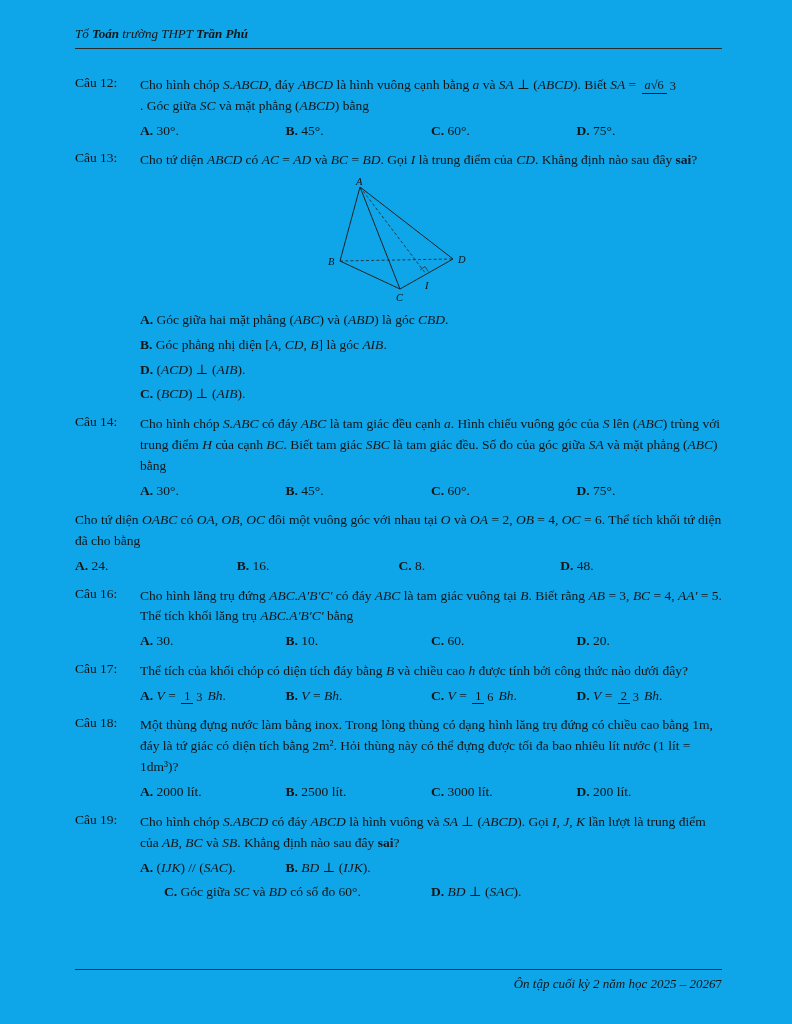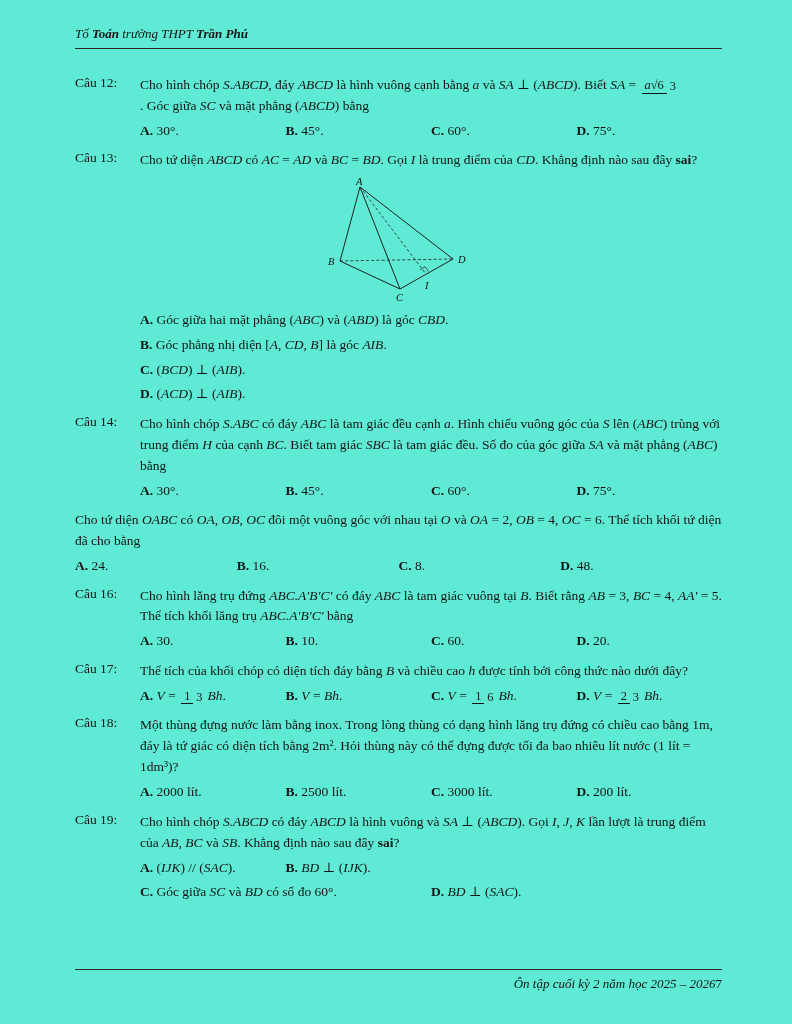--- a/index.html
+++ b/index.html
@@ -1,18 +1,18 @@
 <!DOCTYPE html>
 <html><head>
 <meta charset="utf-8">
 <style>
   *{box-sizing:border-box}
   html,body{margin:0;padding:0;background:#e8e8e8}
   body{font-family:"Liberation Serif","DejaVu Serif",serif;color:#151515;font-size:13.5px}
-  .page{position:relative;width:792px;height:1024px;background:#5eead4;padding:26px 70px 70px 75px;overflow:hidden;margin:0 auto}
+  .page{position:relative;width:792px;height:1024px;background:#0ea5e9;padding:26px 70px 70px 75px;overflow:hidden;margin:0 auto}
   .hdr{font-style:italic;font-size:13px;padding-bottom:6px;border-bottom:1.2px solid #2a2a2a;margin-bottom:26px}
   .q{display:flex;margin-bottom:9px}
   .q-num{flex:0 0 65px;font-weight:400}
   .q-body{flex:1;min-width:0}
   .q-par{line-height:1.55}
   .opt-row{display:grid;grid-template-columns:repeat(4,1fr);margin-top:3px;line-height:1.6}
   .opt{padding-right:4px}
   .opt-label{font-weight:700}
   i{font-style:italic}
   .frac{display:inline-flex;flex-direction:row;align-items:center;vertical-align:middle;line-height:1.15;font-size:0.92em;margin:0 2px}
@@ -75,24 +75,24 @@
       </g>
     </svg>
   </div>
           <div class="opt-row">
             <div class="opt" style="grid-column: span 4;"><b class="opt-label">A.</b> <span class="opt-text">Góc giữa hai mặt phẳng (<i>ABC</i>) và (<i>ABD</i>) là góc <i>CBD</i>.</span></div>
           </div>
           <div class="opt-row">
             <div class="opt" style="grid-column: span 4;"><b class="opt-label">B.</b> <span class="opt-text">Góc phẳng nhị diện [<i>A</i>, <i>CD</i>, <i>B</i>] là góc <i>AIB</i>.</span></div>
           </div>
           <div class="opt-row">
-            <div class="opt" style="grid-column: span 4;"><b class="opt-label">C.</b> <span class="opt-text">(<i>BCD</i>) ⊥ (<i>AIB</i>).</span></div>
+            <div class="opt" style="grid-column: span 4;"><b class="opt-label">D.</b> <span class="opt-text">(<i>ACD</i>) ⊥ (<i>AIB</i>).</span></div>
           </div>
           <div class="opt-row">
-            <div class="opt" style="grid-column: span 4;"><b class="opt-label">D.</b> <span class="opt-text">(<i>ACD</i>) ⊥ (<i>AIB</i>).</span></div>
+            <div class="opt" style="grid-column: span 4;"><b class="opt-label">C.</b> <span class="opt-text">(<i>BCD</i>) ⊥ (<i>AIB</i>).</span></div>
           </div>
         </div>
       </div>
       <div class="q">
         <div class="q-num">Câu 14:</div>
         <div class="q-body">
           <div class="q-par">Cho hình chóp <i>S.ABC</i> có đáy <i>ABC</i> là tam giác đều cạnh <i>a</i>. Hình chiếu vuông góc của <i>S</i> lên (<i>ABC</i>) trùng với trung điểm <i>H</i> của cạnh <i>BC</i>. Biết tam giác <i>SBC</i> là tam giác đều. Số đo của góc giữa <i>SA</i> và mặt phẳng (<i>ABC</i>) bằng</div>
           <div class="opt-row">
             <div class="opt"><b class="opt-label">A.</b> <span class="opt-text">30°.</span></div>
             <div class="opt"><b class="opt-label">B.</b> <span class="opt-text">45°.</span></div>
@@ -159,21 +159,21 @@
       </div>
       <div class="q">
         <div class="q-num">Câu 19:</div>
         <div class="q-body">
           <div class="q-par">Cho hình chóp <i>S.ABCD</i> có đáy <i>ABCD</i> là hình vuông và <i>SA</i> ⊥ (<i>ABCD</i>). Gọi <i>I</i>, <i>J</i>, <i>K</i> lần lượt là trung điểm của <i>AB</i>, <i>BC</i> và <i>SB</i>. Khẳng định nào sau đây <b>sai</b>?</div>
           <div class="opt-row">
             <div class="opt"><b class="opt-label">A.</b> <span class="opt-text">(<i>IJK</i>) // (<i>SAC</i>).</span></div>
             <div class="opt"><b class="opt-label">B.</b> <span class="opt-text"><i>BD</i> ⊥ (<i>IJK</i>).</span></div>
           </div>
           <div class="opt-row">
-            <div class="opt" style="grid-column: span 2;"><b class="opt-label">C.</b> <span class="opt-text">Góc giữa <i>SC</i> và <i>BD</i> có số đo 60°.</span></div>
+            <div class="opt" style="grid-column: span 2; margin-left: 24px;"><b class="opt-label">C.</b> <span class="opt-text">Góc giữa <i>SC</i> và <i>BD</i> có số đo 60°.</span></div>
             <div class="opt" style="grid-column: span 2;"><b class="opt-label">D.</b> <span class="opt-text"><i>BD</i> ⊥ (<i>SAC</i>).</span></div>
           </div>
         </div>
       </div>
     </div>
 
   <div class="ftr">
     <span class="ftr-left">Ôn tập cuối kỳ 2 năm học 2025 – 2026</span>
     <span class="ftr-page">7</span>
   </div>

